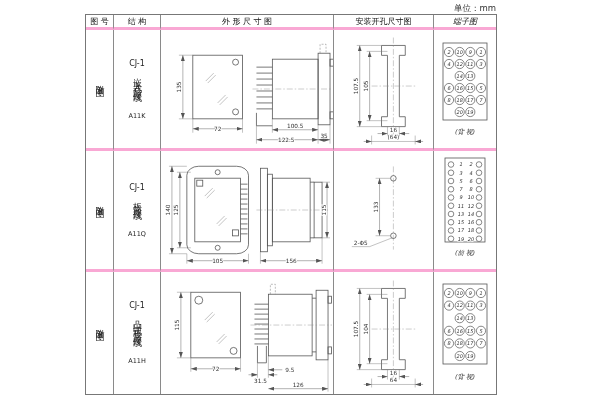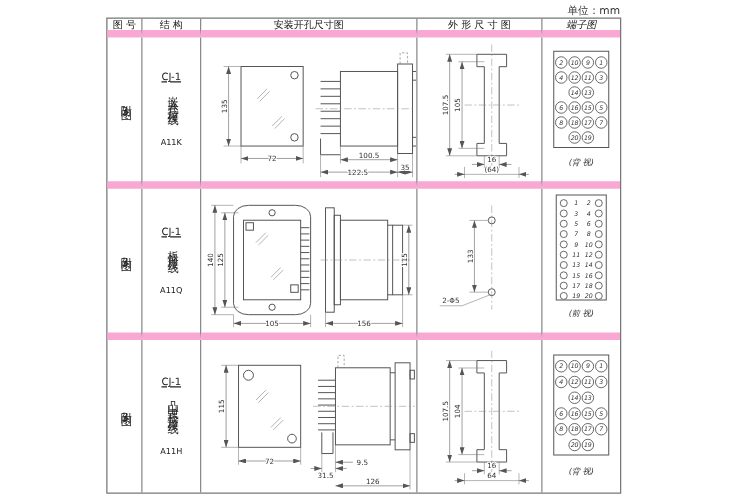--- a/index.html
+++ b/index.html
@@ -2,29 +2,29 @@
 <html><head>
 <meta charset="utf-8">
 <style>
   * { margin:0; padding:0; box-sizing:border-box; }
   html,body { width:600px; height:400px; background:#ffffff; overflow:hidden;
     font-family:"DejaVu Sans","Liberation Sans",sans-serif; color:#222; position:relative; }
   .unit { position:absolute; top:3px; right:104px; font-size:8.5px; color:#333;text-align:right; }
   .sheet { position:absolute; left:85px; top:14px; width:412px; border:1px solid #777;
     display:grid; grid-template-columns:28px 47px 173px 100px 62px;
     grid-template-rows:15px 121px 121px 122px; background:#fff; }
-  .cell { border-right:1px solid #8a8a8a; border-bottom:6px solid #f9a8d4; position:relative;
+  .cell { border-right:1px solid #8a8a8a; border-bottom:3px solid #f9a8d4; position:relative;
     display:flex; align-items:center; justify-content:center; overflow:hidden; }
   .cell.lastcol { border-right:none;font-style:italic; }
   .cell.lastrow { border-bottom:none; }
   .hd { font-size:8px; color:#111; white-space:nowrap; }
   .vtext { writing-mode:vertical-lr; text-orientation:upright; font-size:9px; letter-spacing:3px; color:#222; }
   .figno { letter-spacing:4px; }
   .struct { display:flex; flex-direction:column; align-items:center; gap:3px; }
-  .series { font-size:8px;text-decoration:underline; }
+  .series { font-size:8px; }
   .model { font-size:6.5px; margin-top:20px; }
   svg { display:block; }
   svg text { font-size:5.8px; fill:#333; paint-order:stroke; stroke:#fff; stroke-width:1.6px;
     font-family:"DejaVu Sans","Liberation Sans",sans-serif; }
   .ol { stroke:#555; stroke-width:.8; fill:none; }
   .thin { stroke:#777; stroke-width:.45; fill:none; }
   .dash { stroke:#777; stroke-width:.5; fill:none; stroke-dasharray:2 1.5; }
   .cl { stroke:#8f8f8f; stroke-width:.45; fill:none; stroke-dasharray:6 2 1.5 2; }
   .dim { stroke:#666; stroke-width:.5; fill:none; }
   .tcirc { stroke:#555; stroke-width:.7; fill:#fff; }
@@ -44,22 +44,22 @@
       </marker>
   </defs>
 </svg>
 
 <div class="unit">单位：mm</div>
 
 <div class="sheet">
 
   <div class="cell hd">图 号</div>
   <div class="cell hd">结 构</div>
+  <div class="cell hd">外 形 尺 寸 图</div>
   <div class="cell hd">安装开孔尺寸图</div>
-  <div class="cell hd">外 形 尺 寸 图</div>
   <div class="cell hd lastcol">端子图</div>
 
   <div class="cell">
     <span class="vtext figno">附图3</span>
   </div>
   <div class="cell">
     <div class="struct">
       <span class="series">CJ-1</span>
       <span class="vtext">嵌入式后接线</span>
       <span class="model">A11K</span>

